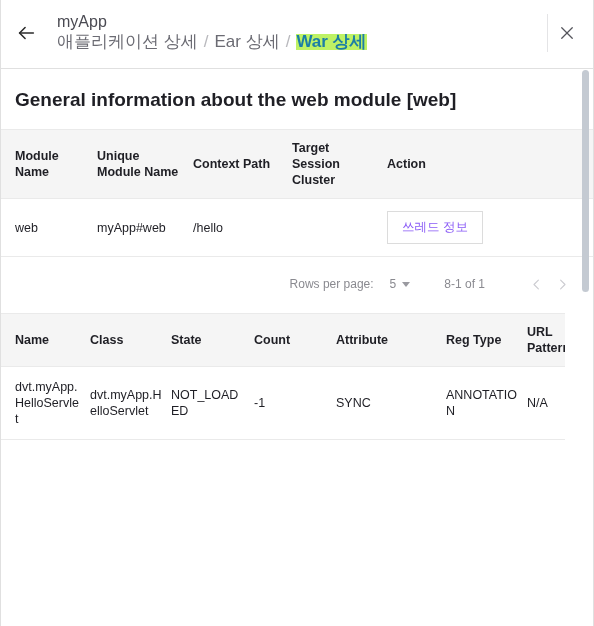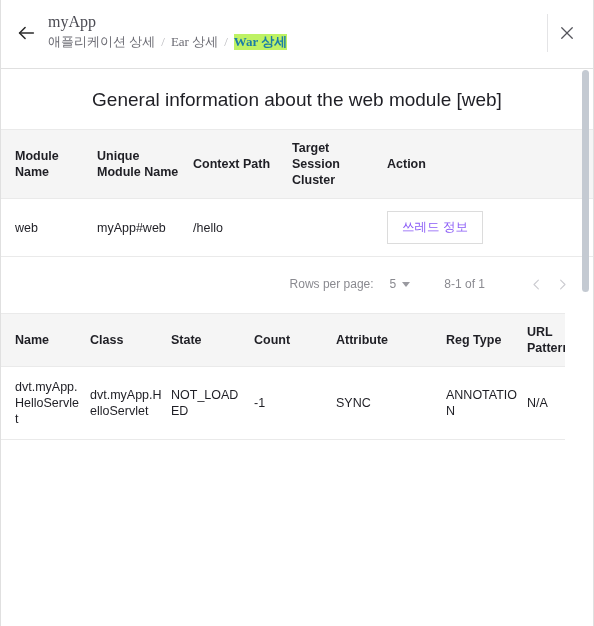--- a/index.html
+++ b/index.html
@@ -42,34 +42,33 @@
     color: #2b2b2b;
     cursor: pointer;
     background: none;
     border: none;
     padding: 0;
   }
   .back-btn svg { display: block; }
 
   .title-block {
     position: absolute;
-    left: 47px;
+    left: 56px;
     top: 12px;
-    font-family: Liberation Serif, serif;
   }
   .app-title {
     font-size: 16px;
     color: #4a4a52;
     line-height: 20px;
     font-weight: 400;
     white-space: nowrap;
   }
   .breadcrumb {
     margin-top: 2px;
-    font-size: 13px;
+    font-size: 17px;
     line-height: 16px;
     color: #6b6b73;
     white-space: nowrap;
     display: flex;
     align-items: flex-end;
   }
   .crumb { color: #6b6b73; cursor: pointer; }
   .crumb-sep {
     color: #b9b9bd;
     margin: 0 6px;
@@ -110,24 +109,23 @@
   .body-scroll {
     position: relative;
     height: 557px;
     overflow: hidden;
     background: #ffffff;
   }
 
   .section-title {
     font-size: 19px;
     color: #1f1f25;
-    font-weight: 400;
+    font-weight: 700;
     padding: 18px 14px 16px 14px;
     line-height: 26px;
-    text-align: center;
   }
   .section-title.servlets { padding-top: 20px; padding-bottom: 18px; }
 
   
   table.data {
     width: 100%;
     border-collapse: collapse;
     table-layout: fixed;
   }
   table.data thead th {

